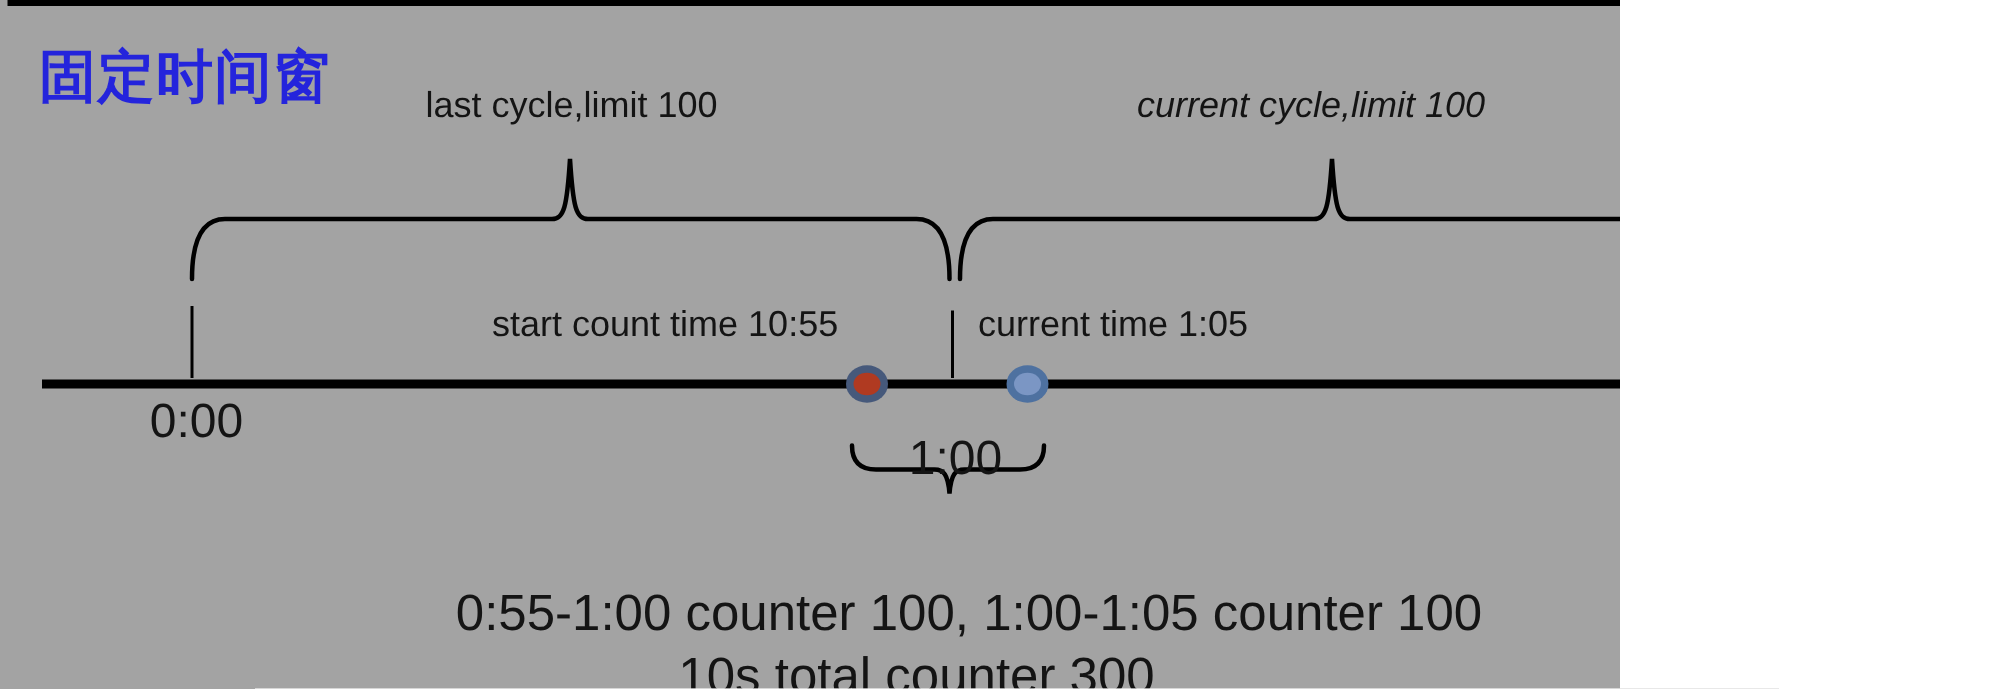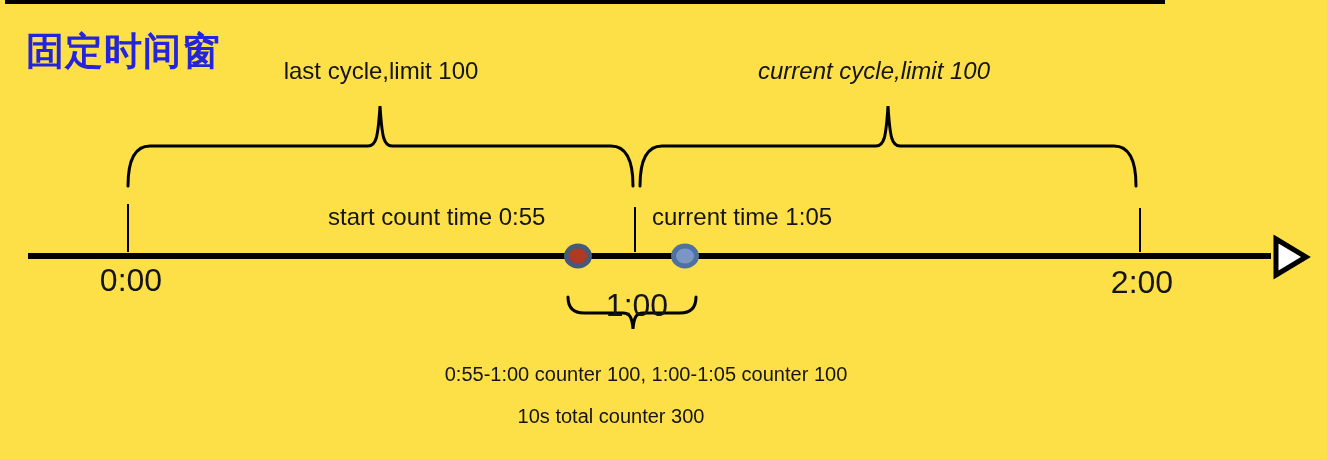--- a/index.html
+++ b/index.html
@@ -1,20 +1,20 @@
 <!DOCTYPE html>
 <html><head>
 <meta charset="utf-8">
 <style>
   html, body { margin: 0; padding: 0; background: #fff; }
   #canvas {
     position: relative;
-    width: 1327px;
+    width: 1080px;
     height: 459px;
-    background: #fde047;
+    background: #a3a3a3;
     font-family: "Liberation Sans", sans-serif;
     color: #141414;
     overflow: hidden;
   }
   .abs { position: absolute; white-space: nowrap; }
   .top-rule {
     position: absolute;
     left: 5px; top: 0;
     width: 1160px; height: 4px;
     background: #000;
@@ -27,35 +27,35 @@
     color: #2424DC;
     letter-spacing: 1px;
   }
   .label { font-size: 24px; }
   .centered { transform: translateX(-50%); }
   .tick-label { font-size: 32px; }
   svg.overlay {
     position: absolute;
     left: 0; top: 0;
   }
-  .caption { font-size: 20px; }
+  .caption { font-size: 34px; margin-top: 27px; }
 </style>
 </head>
 <body>
 
 <div id="canvas">
 
   <div class="top-rule"></div>
 
   <div class="page-title">固定时间窗</div>
 
   <div class="abs label centered" style="left:381px; top:57px;">last cycle,limit 100</div>
   <div class="abs label centered" style="left:874px; top:57px;font-style:italic;">current cycle,limit 100</div>
 
-  <div class="abs label" style="left:328px; top:203px;">start count time 0:55</div>
+  <div class="abs label" style="left:328px; top:203px;">start count time 10:55</div>
   <div class="abs label" style="left:652px; top:203px;">current time 1:05</div>
 
   <svg class="overlay" width="1327" height="459" viewBox="0 0 1327 459">
 
     <path d="M 128,186 Q 128,146 150,146 L 368,146 C 376,146 378,138 380,106 C 382,138 384,146 392,146 L 611,146 Q 633,146 633,186" fill="none" stroke="#000" stroke-width="3" stroke-linecap="round"></path>
 
     <path d="M 640,186 Q 640,146 662,146 L 876,146 C 884,146 886,138 888,106 C 890,138 892,146 900,146 L 1114,146 Q 1136,146 1136,186" fill="none" stroke="#000" stroke-width="3" stroke-linecap="round"></path>
 
     <line x1="128" y1="204" x2="128" y2="252" stroke="#000" stroke-width="2"></line>
     <line x1="635" y1="207" x2="635" y2="252" stroke="#000" stroke-width="2"></line>

